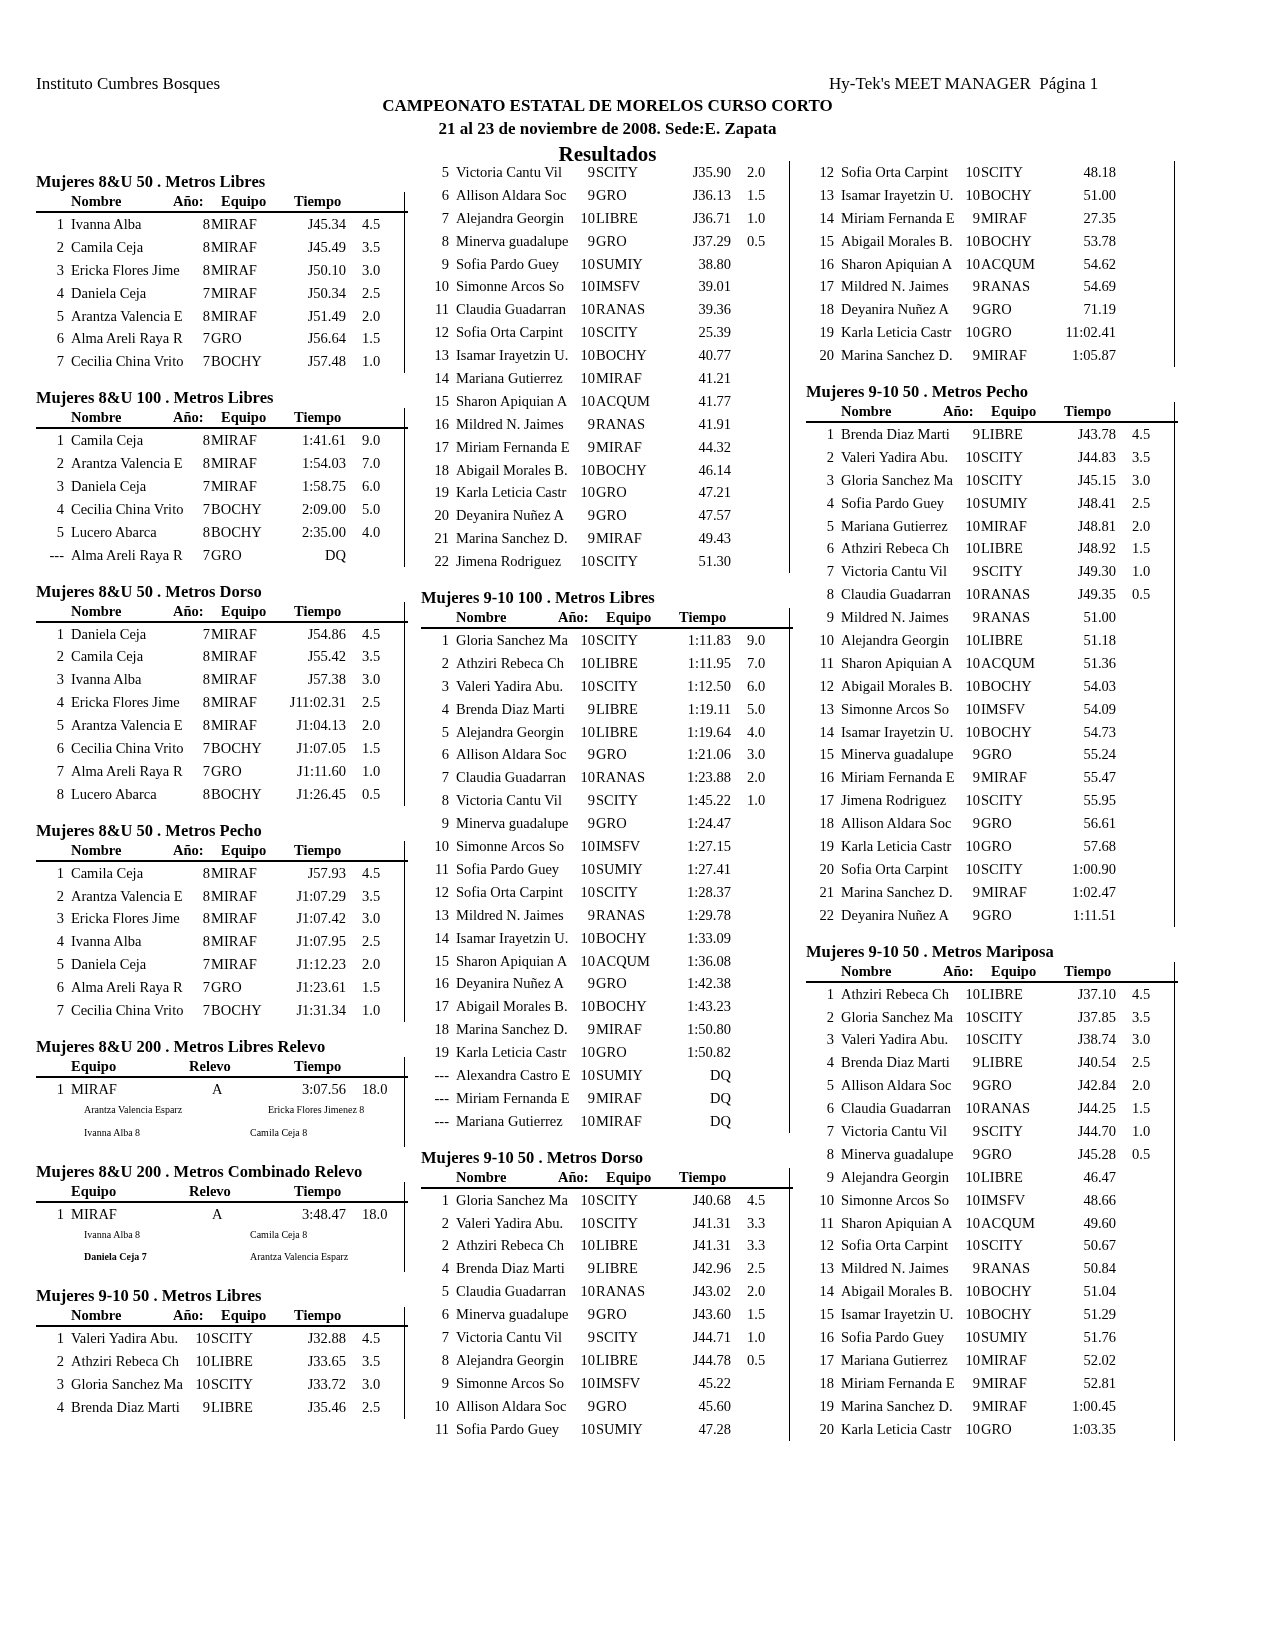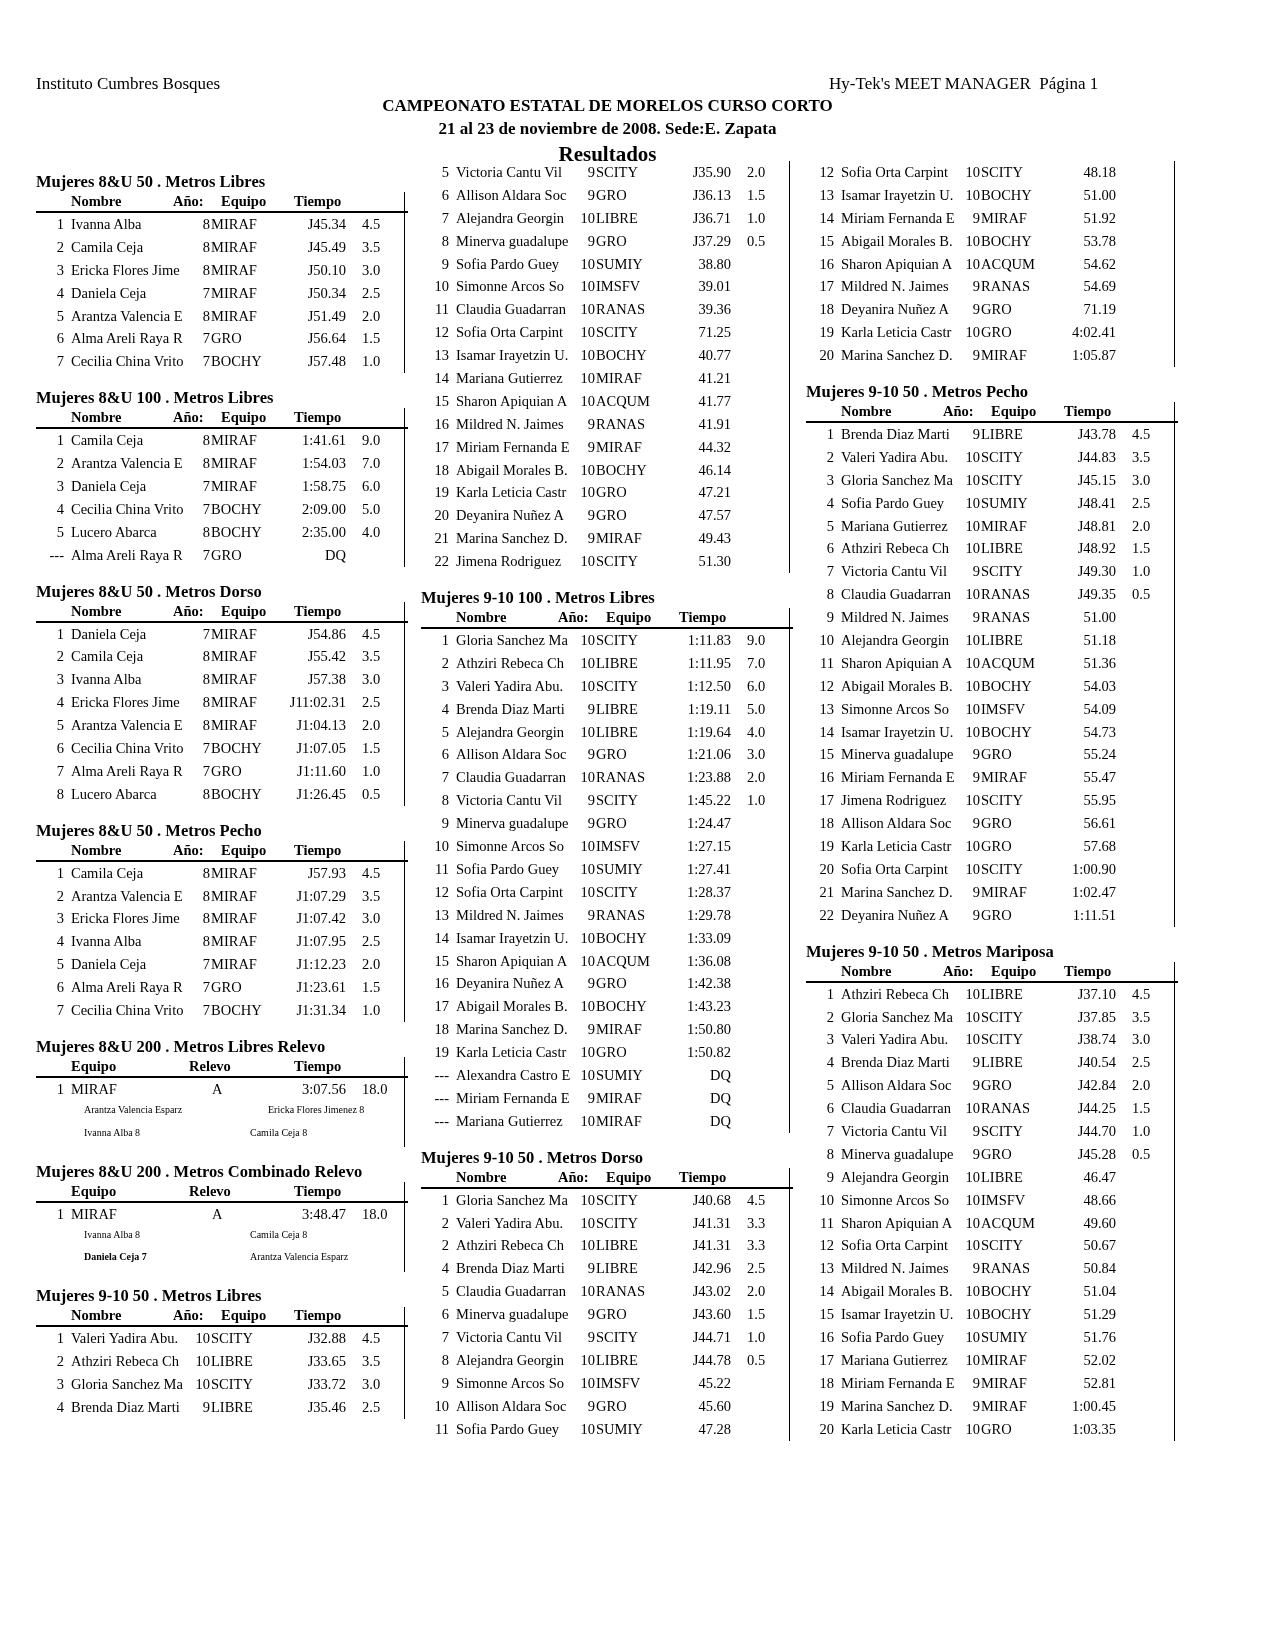--- a/index.html
+++ b/index.html
@@ -456,21 +456,21 @@
         <span class="ag">10</span>
         <span class="tm">RANAS</span>
         <span class="tt">39.36</span>
         <span class="pt"></span>
       </div>
       <div class="row">
         <span class="pl">12</span>
         <span class="nm">Sofia Orta Carpint</span>
         <span class="ag">10</span>
         <span class="tm">SCITY</span>
-        <span class="tt">71.25</span>
+        <span class="tt">25.39</span>
         <span class="pt"></span>
       </div>
       <div class="row">
         <span class="pl">13</span>
         <span class="nm">Isamar Irayetzin U.</span>
         <span class="ag">10</span>
         <span class="tm">BOCHY</span>
         <span class="tt">40.77</span>
         <span class="pt"></span>
       </div>
@@ -851,21 +851,21 @@
         <span class="ag">10</span>
         <span class="tm">BOCHY</span>
         <span class="tt">51.00</span>
         <span class="pt"></span>
       </div>
       <div class="row">
         <span class="pl">14</span>
         <span class="nm">Miriam Fernanda E</span>
         <span class="ag">9</span>
         <span class="tm">MIRAF</span>
-        <span class="tt">51.92</span>
+        <span class="tt">27.35</span>
         <span class="pt"></span>
       </div>
       <div class="row">
         <span class="pl">15</span>
         <span class="nm">Abigail Morales B.</span>
         <span class="ag">10</span>
         <span class="tm">BOCHY</span>
         <span class="tt">53.78</span>
         <span class="pt"></span>
       </div>
@@ -891,21 +891,21 @@
         <span class="ag">9</span>
         <span class="tm">GRO</span>
         <span class="tt">71.19</span>
         <span class="pt"></span>
       </div>
       <div class="row">
         <span class="pl">19</span>
         <span class="nm">Karla Leticia Castr</span>
         <span class="ag">10</span>
         <span class="tm">GRO</span>
-        <span class="tt">4:02.41</span>
+        <span class="tt">11:02.41</span>
         <span class="pt"></span>
       </div>
       <div class="row">
         <span class="pl">20</span>
         <span class="nm">Marina Sanchez D.</span>
         <span class="ag">9</span>
         <span class="tm">MIRAF</span>
         <span class="tt">1:05.87</span>
         <span class="pt"></span>
       </div>

